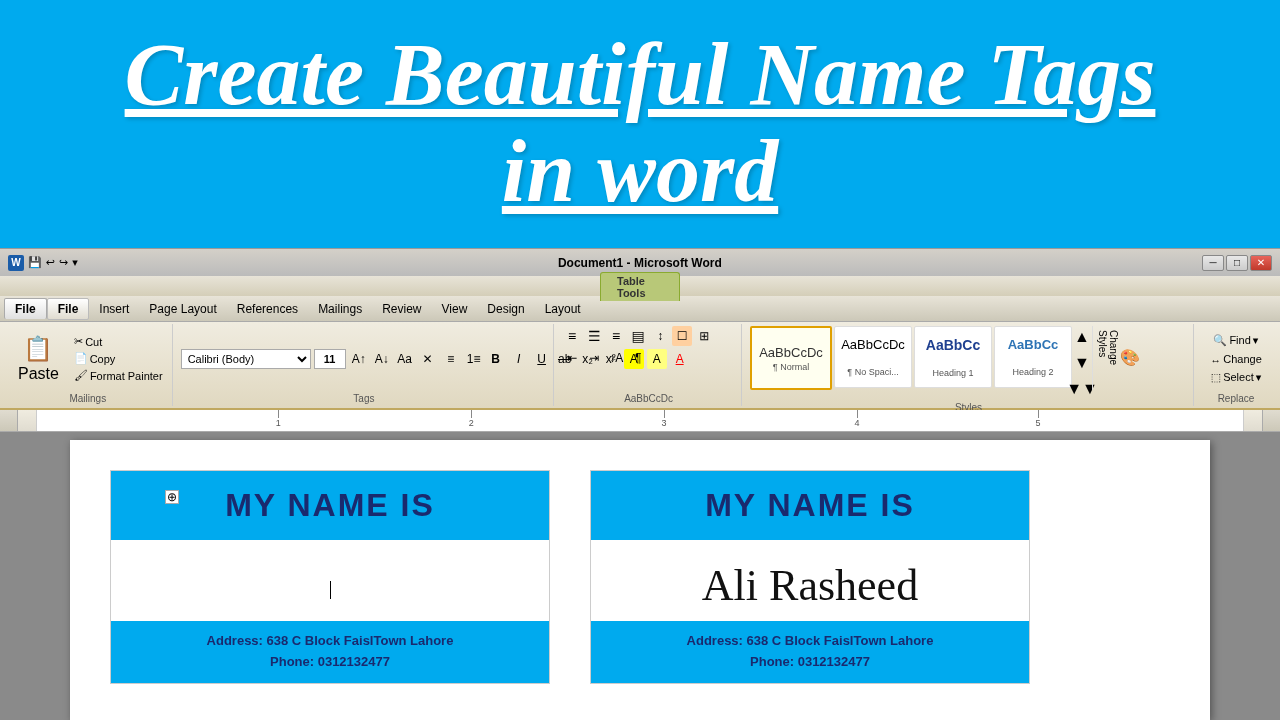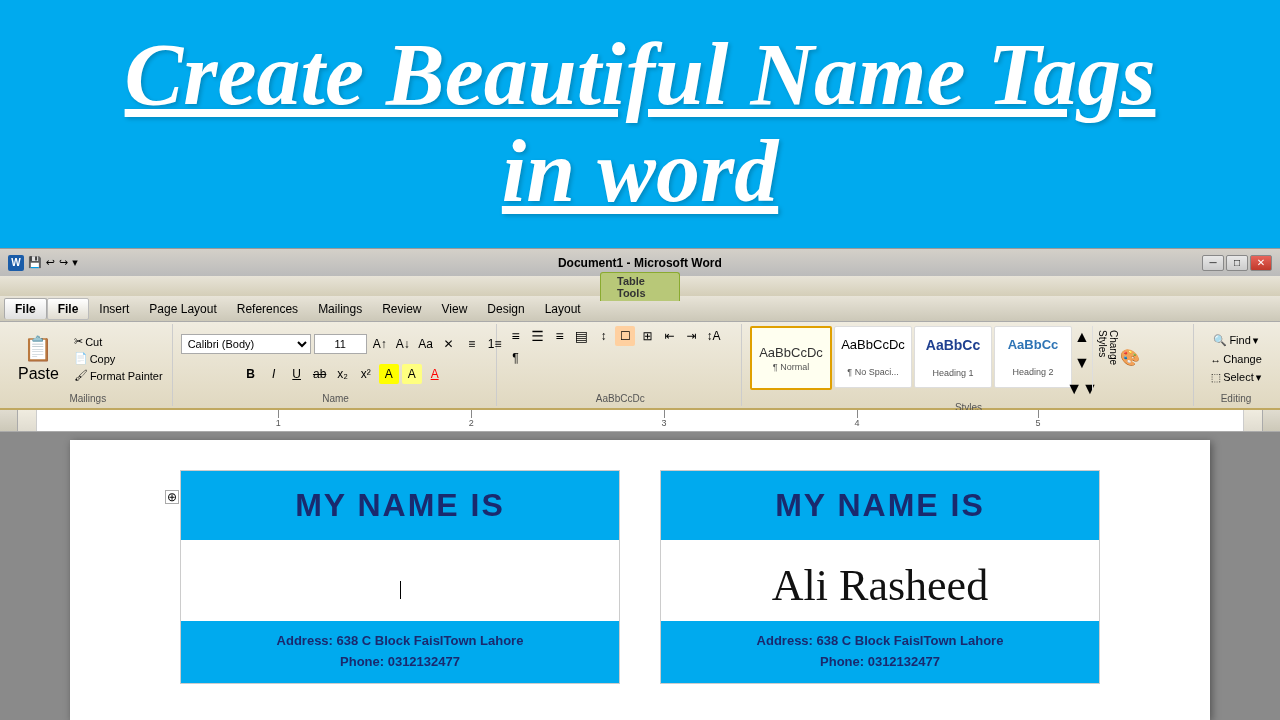--- a/index.html
+++ b/index.html
@@ -161,39 +161,39 @@
       gap: 2px;
       padding: 1px 3px;
       cursor: pointer;
       border-radius: 2px;
       font-size: 11px;
       white-space: nowrap;
     }
 
     .font-group-content {
       display: flex;
-      flex-direction: column;
-      gap: 10px;
+      flex-direction: row;
+      gap: 2px;
       align-items: center;
     }
     .font-row1, .font-row2 {
       display: flex;
       align-items: center;
       gap: 3px;
     }
 
     select.font-select, input.font-size {
       height: 20px;
       font-size: 11px;
       border: 1px solid #aaa;
       background: white;
       padding: 0 2px;
     }
     select.font-select { width: 130px; }
-    input.font-size { width: 53px; text-align: center; }
+    input.font-size { width: 32px; text-align: center; font-weight: bold; }
 
     .fmt-btn {
       width: 20px;
       height: 20px;
       border: 1px solid transparent;
       background: transparent;
       cursor: pointer;
       font-size: 12px;
       display: flex;
       align-items: center;
@@ -303,21 +303,20 @@
       min-height: 280px;
       padding: 20px 40px;
       box-shadow: 2px 2px 8px rgba(0,0,0,0.4);
       position: relative;
     }
 
     
     .name-tags-grid {
       display: flex;
       gap: 40px;
-      justify-content: center;
       align-items: flex-start;
       margin-top: 10px;
     }
 
     .name-tag {
       width: 440px;
       border: 1px solid #ccc;
     }
 
     .name-tag-header {
@@ -496,21 +495,21 @@
           <button class="fmt-btn underline">U</button>
           <button class="fmt-btn strikethrough">ab</button>
           <button class="fmt-btn">x₂</button>
           <button class="fmt-btn">x²</button>
           <button class="fmt-btn" style="background:#ffff00;color:#000">A</button>
           <button class="fmt-btn" style="background:#ffff80">A</button>
           <button class="fmt-btn" style="color:red;text-decoration:underline;text-decoration-color:red">A</button>
         </div>
       </div>
     </div>
-    <div class="ribbon-group-label">Name</div>
+    <div class="ribbon-group-label">Tags</div>
   </div>
 
   <div class="ribbon-group" style="min-width:170px">
     <div class="ribbon-group-content" style="flex-wrap:wrap; gap:2px; align-content:flex-start;">
       <button class="fmt-btn" style="font-size:14px">≡</button>
       <button class="fmt-btn" style="font-size:14px">☰</button>
       <button class="fmt-btn" style="font-size:14px">≡</button>
       <button class="fmt-btn" style="font-size:14px">▤</button>
       <button class="fmt-btn">↕</button>
       <button class="fmt-btn" style="background:#ffd0a0">☐</button>
@@ -564,21 +563,21 @@
       <div class="ribbon-btn-small">
         <span>↔</span>
         <span>Change</span>
       </div>
       <div class="ribbon-btn-small">
         <span>⬚</span>
         <span>Select</span>
         <span>▾</span>
       </div>
     </div>
-    <div class="ribbon-group-label">Editing</div>
+    <div class="ribbon-group-label">Replace</div>
   </div>
 </div>
 
 <div class="ruler">
   <div style="width:18px;height:100%;background:linear-gradient(to bottom,#e0dcd0,#ccc8b8);border-right:1px solid #aaa;"></div>
   <div class="ruler-inner">
 
     <div class="ruler-mark" style="left:20%"></div>
     <div class="ruler-label" style="left:20%">1</div>
     <div class="ruler-mark" style="left:36%"></div>

